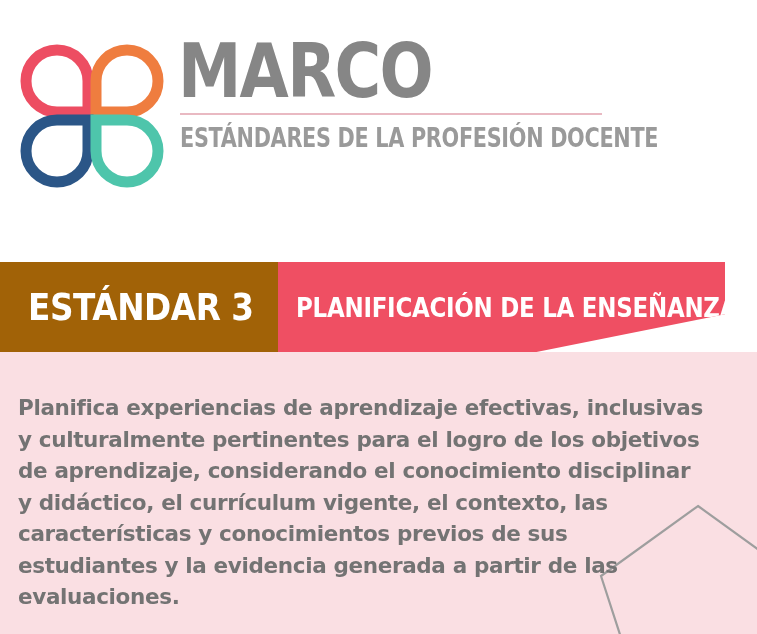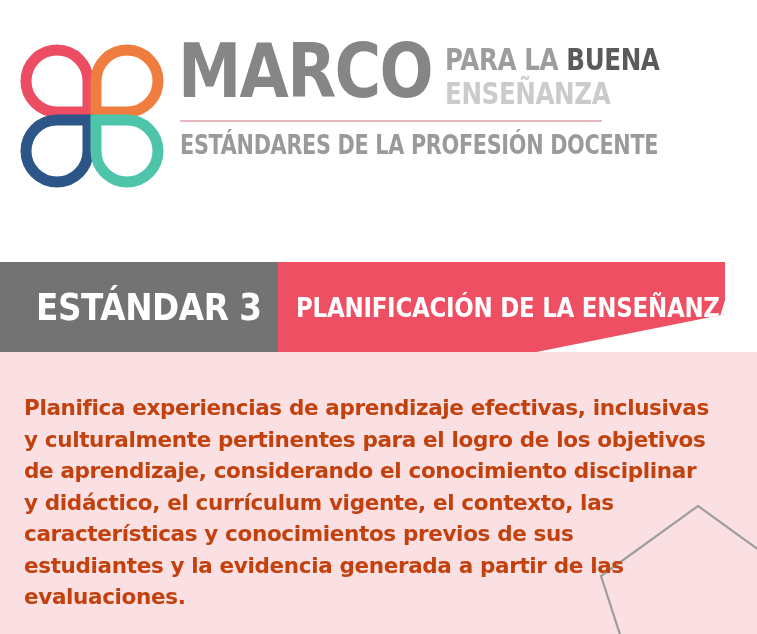--- a/index.html
+++ b/index.html
@@ -152,24 +152,24 @@
     height: 90px;
     display: flex;
     align-items: stretch;
     -webkit-clip-path: polygon(0 0, 100% 0, 100% 58%, 74% 100%, 0 100%);
     clip-path: polygon(0 0, 100% 0, 100% 58%, 74% 100%, 0 100%);
   }
 
   .banner-tag {
     width: 278px;
     flex: 0 0 278px;
-    background: #737373;
+    background: #a16207;
     display: flex;
     align-items: center;
-    padding-left: 36px;
+    padding-left: 28px;
     text-align: right;
   }
 
   .banner-tag-text {
     font-family: "DejaVu Sans", sans-serif;
     font-weight: 700;
     font-size: 38px;
     line-height: 1;
     letter-spacing: -0.5px;
     color: #ffffff;
@@ -194,29 +194,29 @@
     letter-spacing: -0.3px;
     color: #ffffff;
     white-space: nowrap;
     transform: scaleX(0.85);
     transform-origin: left center;
   }
 
   
   .body-copy {
     position: absolute;
-    left: 24px;
+    left: 18px;
     top: 392px;
     width: 690px;
     font-family: "DejaVu Sans", sans-serif;
     font-weight: 700;
     font-size: 21.5px;
     line-height: 31.5px;
     letter-spacing: -0.35px;
-    color: #c2410c;
+    color: #737373;
   }
   .body-copy p { margin: 0; }
 </style>
 </head>
 <body>
 
 <div class="header">
 
   <div class="logo-lockup">
 
@@ -233,26 +233,20 @@
           <path d="M72 80 L72 111 A31 31 0 1 1 41 80 Z" stroke="#2b5687" stroke-linejoin="miter"></path>
 
           <path d="M80 80 L80 111 A31 31 0 1 0 111 80 Z" stroke="#4ec5ab" stroke-linejoin="miter"></path>
         </g>
       </svg>
     </div>
 
     <div class="wordmark">
       <div class="wm-row1">
         <div class="wm-marco">MARCO</div>
-        <div class="wm-right">
-          <div class="wm-line-a">
-            <span class="wm-para">PARA LA </span><span class="wm-buena">BUENA</span>
-          </div>
-          <div class="wm-ensenanza">ENSEÑANZA</div>
-        </div>
       </div>
       <div class="wm-rule"></div>
       <div class="wm-sub">ESTÁNDARES DE LA PROFESIÓN DOCENTE</div>
     </div>
 
   </div>
 </div>
 
 <div class="panel">
   <svg class="watermark" viewBox="0 0 210 210" aria-hidden="true">

